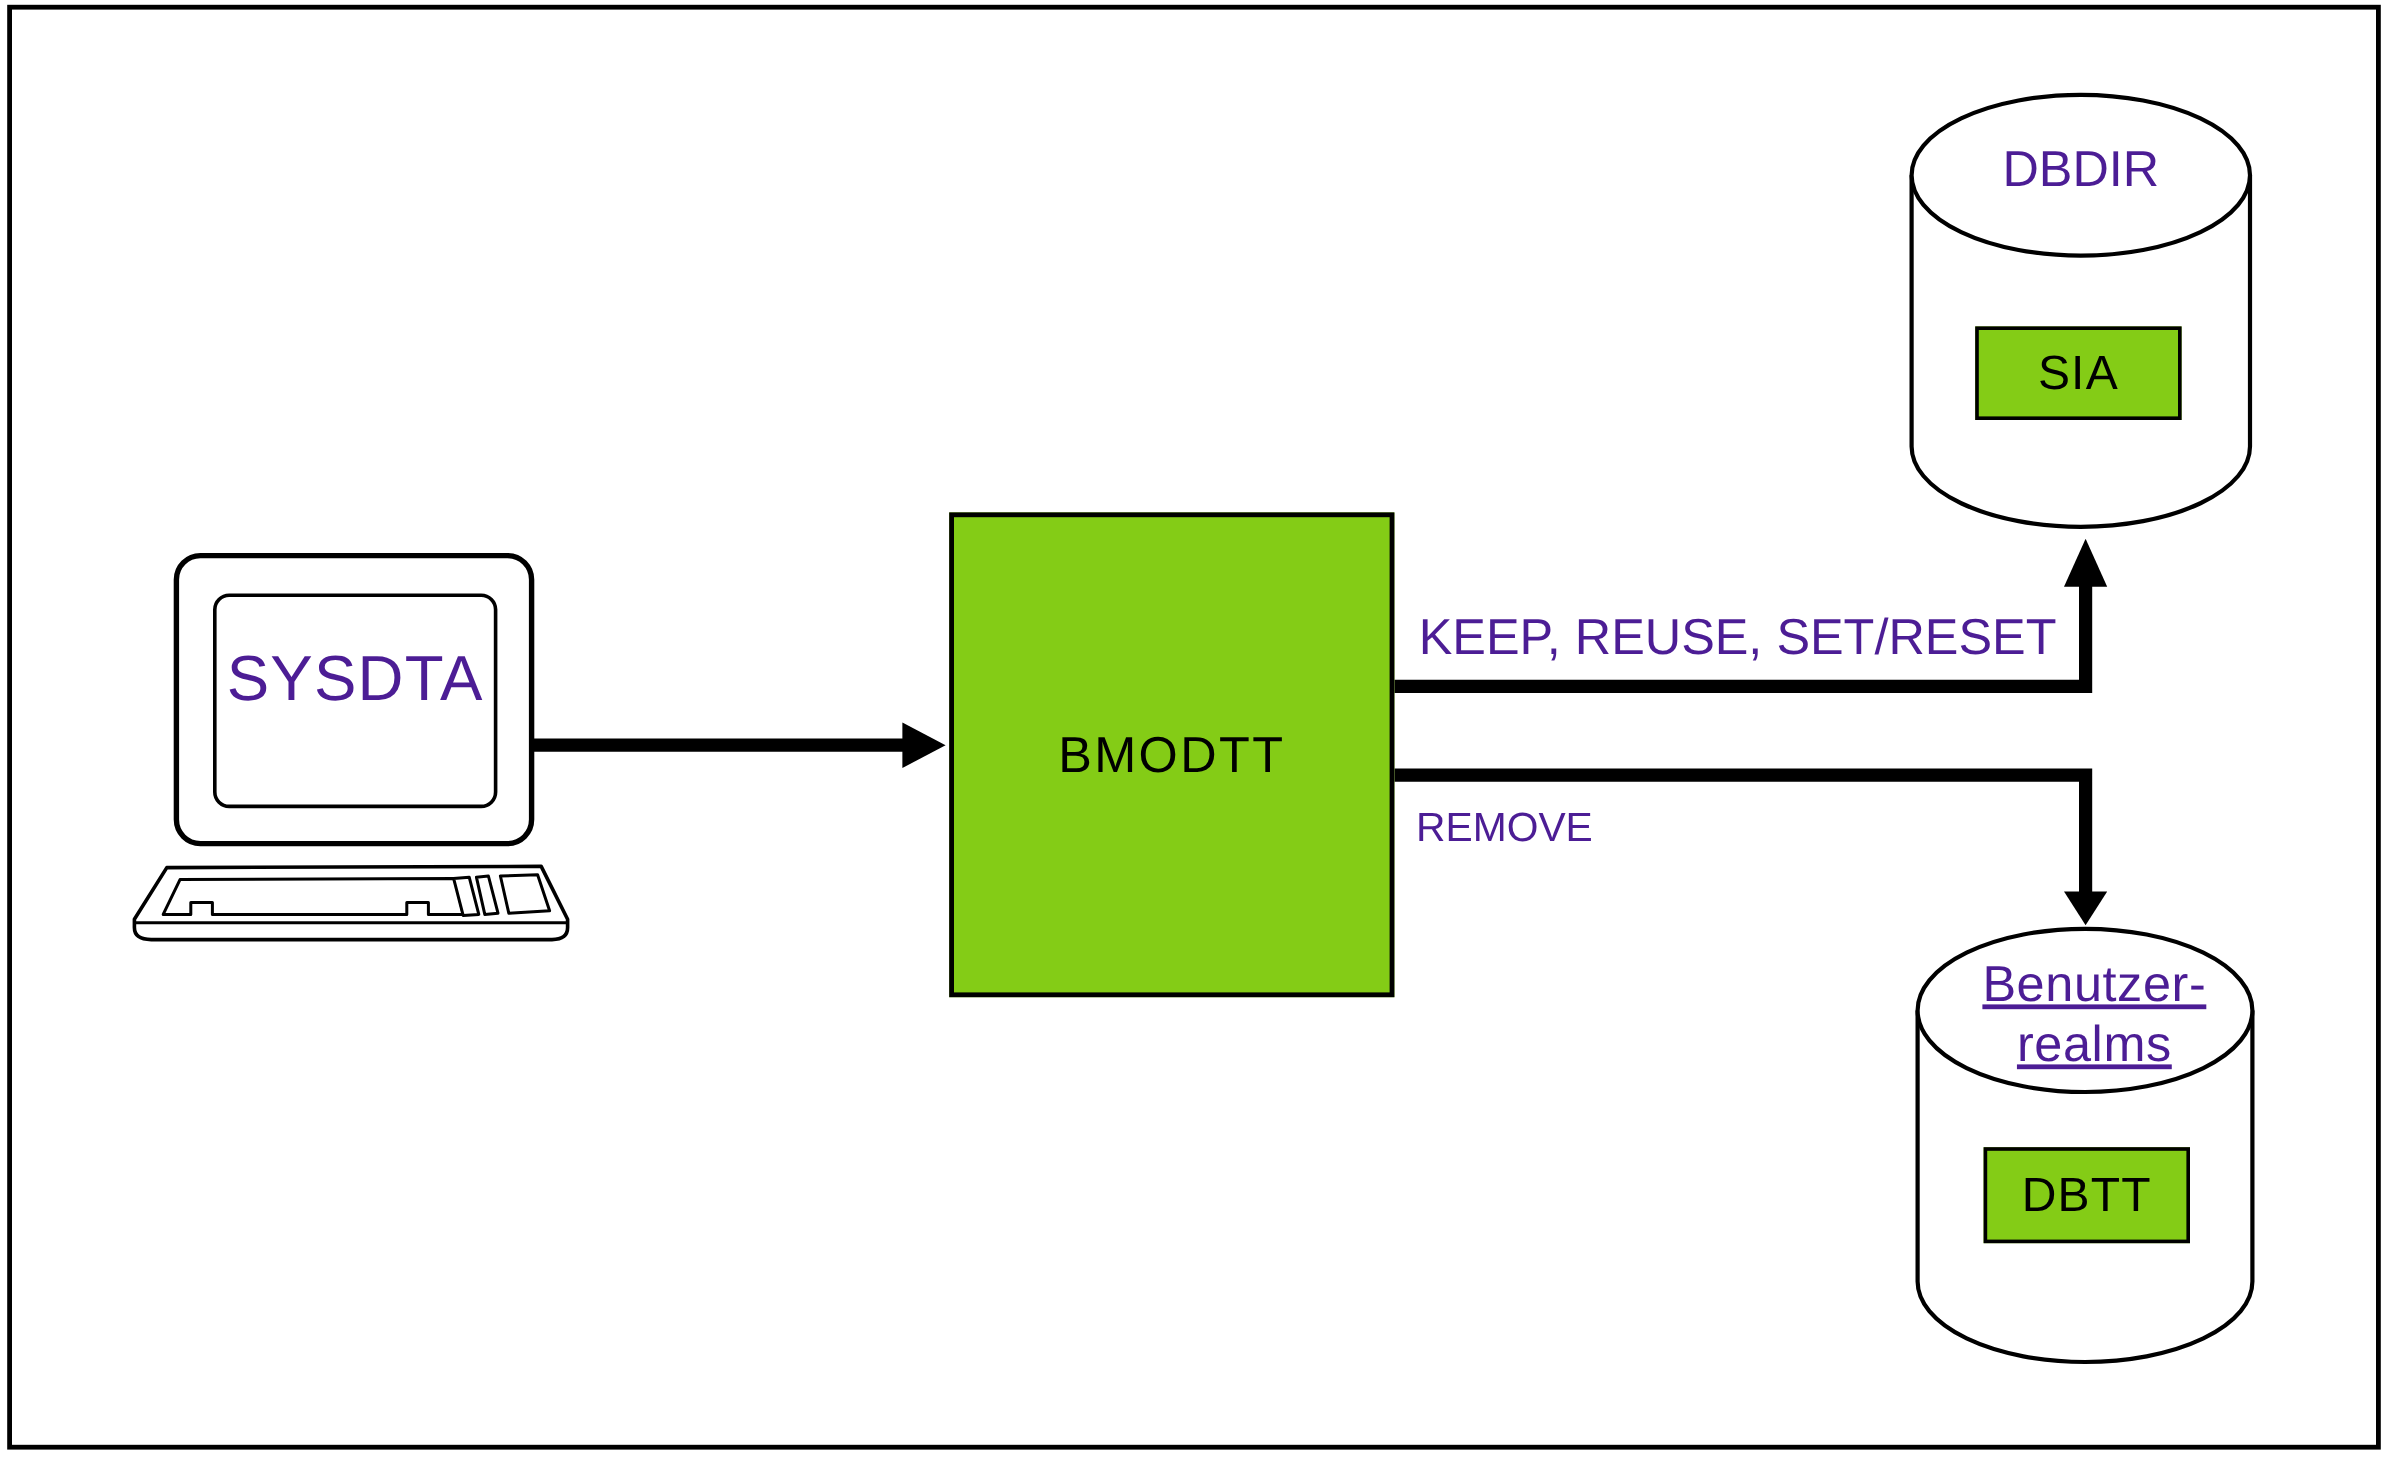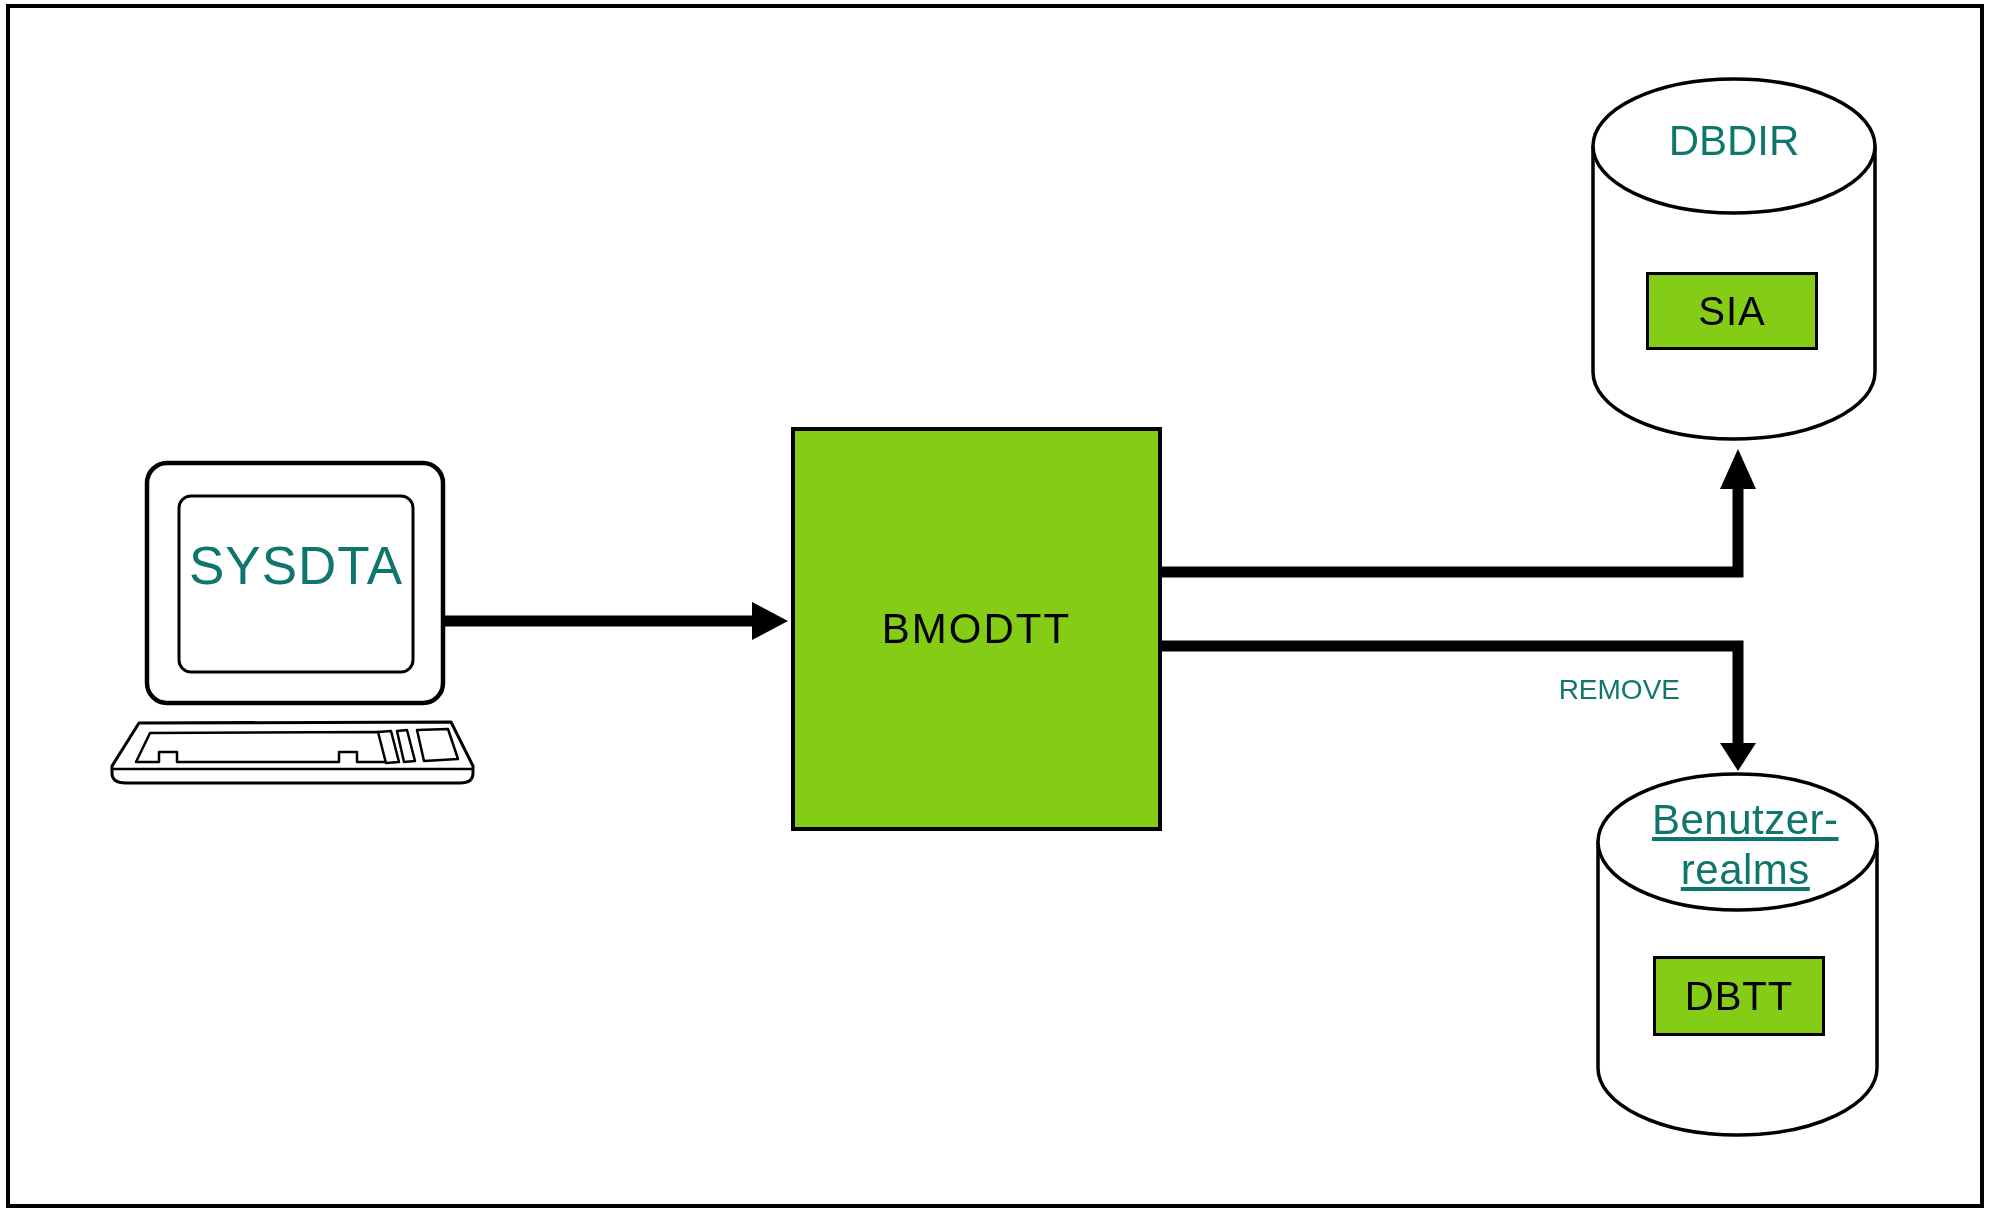--- a/index.html
+++ b/index.html
@@ -12,21 +12,21 @@
     color: #000000;
     overflow: hidden;
   }
   .art {
     position: absolute;
     left: 0; top: 0;
     width: 1994px; height: 1214px;
   }
   .label {
     position: absolute;
-    color: #0f766e;
+    color: #4c1d95;
     white-space: nowrap;
   }
   .node-label {
     font-size: 53px;
     letter-spacing: 1px;
   }
   .lbl-sysdta {
     left: 179px; top: 543px; width: 234px;
     text-align: center; line-height: 46px;
   }
@@ -42,21 +42,21 @@
   .box-bmodtt {
     left: 791px; top: 427px; width: 371px; height: 404px;
     font-size: 42px; letter-spacing: 2px;
   }
   .lbl-keep {
     left: 1168px; top: 508px; width: 560px;
     text-align: center; line-height: 46px; font-size: 42px;
   }
   .lbl-remove {
     left: 1180px; top: 666px; width: 500px;
-    text-align: right; line-height: 48px; font-size: 28px;
+    text-align: left; line-height: 48px; font-size: 34px;
   }
   .lbl-dbdir {
     left: 1593px; top: 118px; width: 282px;
     text-align: center; line-height: 46px; font-size: 42px;
   }
   .box-sia {
     left: 1646px; top: 272px; width: 172px; height: 78px;
     border-width: 3px; font-size: 40px; letter-spacing: 1px;
   }
   .lbl-realms {
@@ -115,20 +115,21 @@
       <ellipse cx="1737.5" cy="842" rx="139.5" ry="68"></ellipse>
     </g>
   </svg>
 
   <div class="label node-label lbl-sysdta">SYSDTA</div>
 
   <div class="box box-bmodtt">
     <span>BMODTT</span>
   </div>
 
+  <div class="label lbl-keep">KEEP, REUSE, SET/RESET</div>
 
   <div class="label lbl-remove">REMOVE</div>
 
   <div class="label lbl-dbdir">DBDIR</div>
 
   <div class="box box-sia">
     <span>SIA</span>
   </div>
 
   <div class="label lbl-realms">

